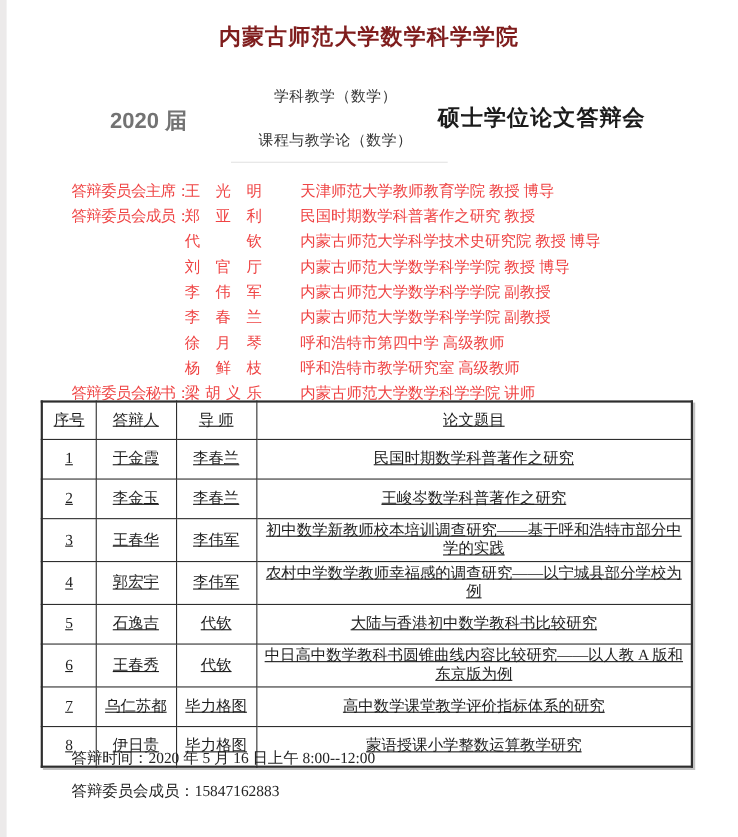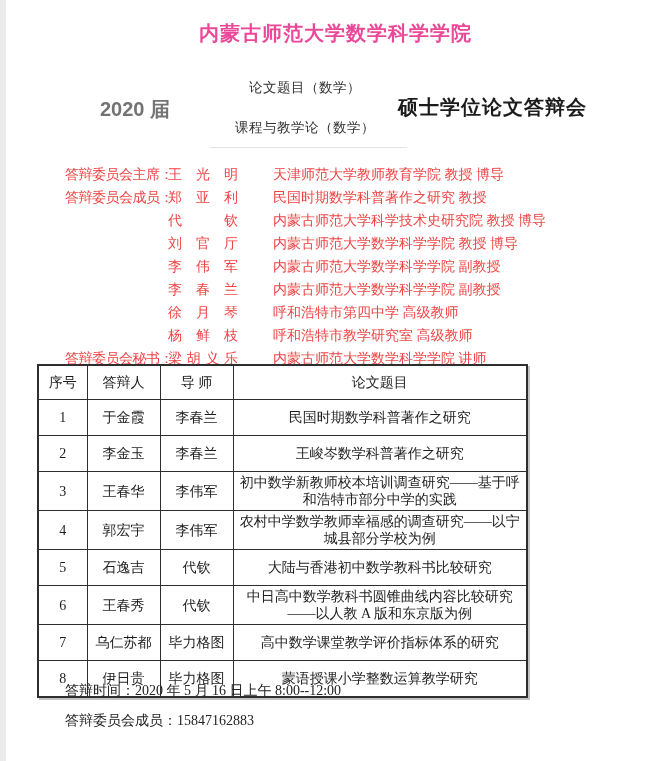--- a/index.html
+++ b/index.html
@@ -8,21 +8,21 @@
     font-family:"Liberation Serif","DejaVu Serif",serif;
     color:#1d1d1d;
   }
   .page{position:relative;width:671px;height:761px;background:#ffffff;}
   .left-strip{position:absolute;left:0;top:0;width:6px;height:761px;background:#eceaea;}
 
   
   .doc-title{
     position:absolute;left:0;top:20px;width:671px;margin:0;
     text-align:center;font-family:"Liberation Sans","DejaVu Sans",sans-serif;
-    font-size:20px;font-weight:700;letter-spacing:1px;color:#ec4899;
+    font-size:20px;font-weight:700;letter-spacing:1px;color:#7f1d1d;
   }
 
   
   .heading{position:absolute;left:0;top:0;width:671px;height:160px;}
   .year{
     position:absolute;left:100px;top:96px;
     font-family:"Liberation Sans","DejaVu Sans",sans-serif;
     font-size:20px;font-weight:600;color:#737373;
   }
   .prog{
@@ -43,26 +43,27 @@
   .c-row{position:relative;height:23px;line-height:23px;white-space:nowrap;}
   .c-label{position:absolute;left:0;top:0;letter-spacing:-0.5px;}
   .c-name{
     position:absolute;left:103px;top:0;width:70px;display:inline-block;
     text-align:justify;text-align-last:justify;
   }
   .c-affil{position:absolute;left:208px;top:0;}
 
   
   table.schedule{
-    position:absolute;left:37px;top:364px;width:491px;
+    position:absolute;left:37px;top:364px;width:593px;
     border-collapse:collapse;table-layout:fixed;
     font-size:14px;color:#1d1d1d;
     border:2px solid #2e2e2e;
     box-shadow:2px 2px 0 rgba(120,120,120,0.45);
     background:#fff;
+    text-decoration:underline;
   }
   table.schedule th,table.schedule td{
     border:1px solid #2e2e2e;font-weight:normal;
     padding:2px 4px;line-height:17px;
   }
   table.schedule th{height:29px;text-align:center;}
   table.schedule td{height:31px;text-align:center;}
   td.title-cell,th.title-col{text-align:left;}
   th.title-col{text-align:center;margin-top:12px;}
   td.title-cell{padding:5px 8px 5px 10px;text-align:left;}
@@ -75,21 +76,21 @@
 </head>
 <body>
 
 <div class="page">
   <div class="left-strip"></div>
 
   <h1 class="doc-title">内蒙古师范大学数学科学学院</h1>
 
   <div class="heading">
     <span class="year">2020 届</span>
-    <span class="prog prog-top">论文题目（数学）</span>
+    <span class="prog prog-top">学科教学（数学）</span>
     <span class="prog prog-bottom">课程与教学论（数学）</span>
     <span class="suffix">硕士学位论文答辩会</span>
     <span class="faint-line"></span>
   </div>
 
   <div class="committee">
     <div class="c-row">
       <span class="c-label">答辩委员会主席：</span>
       <span class="c-name">王 光 明</span>
       <span class="c-affil">天津师范大学教师教育学院 教授 博导</span>

